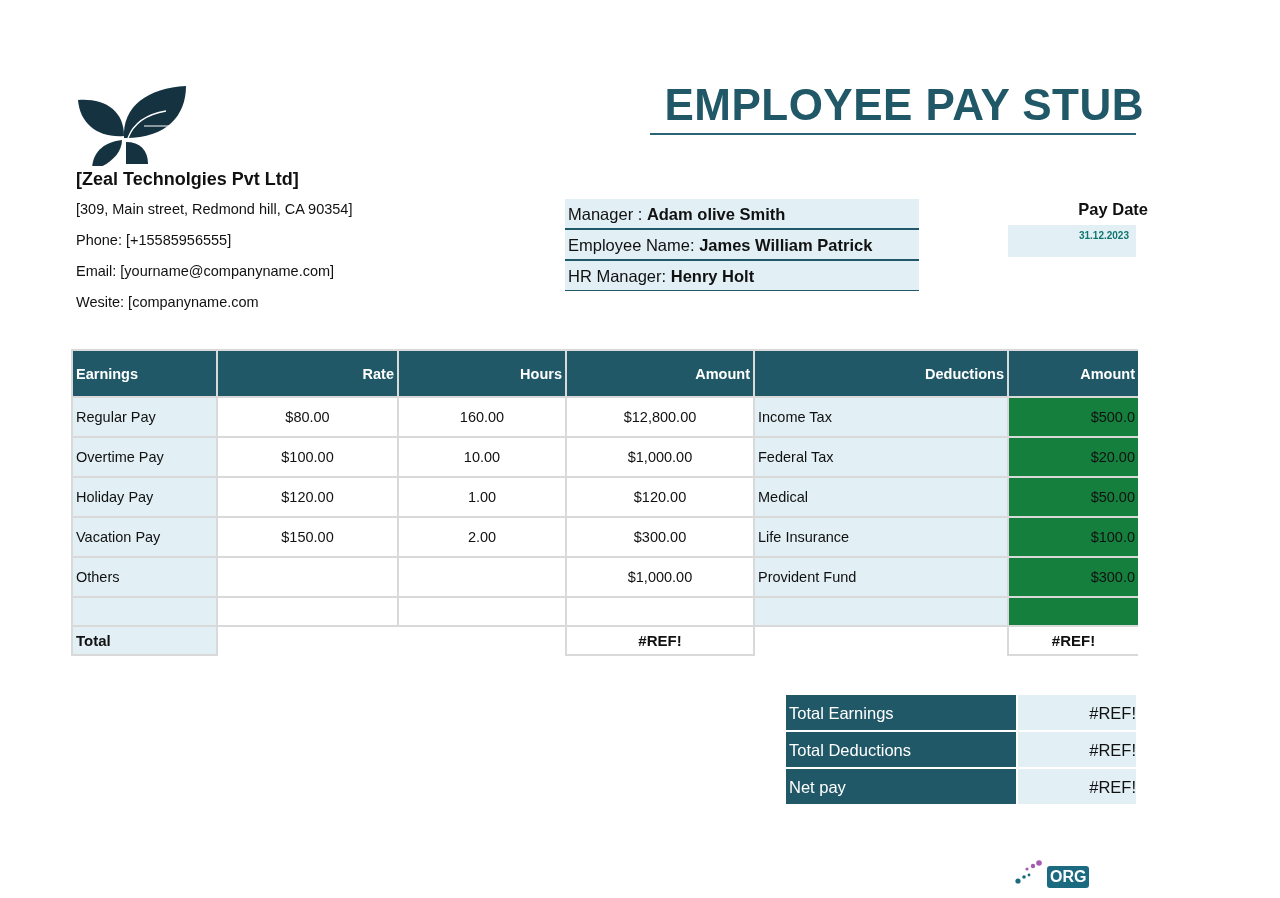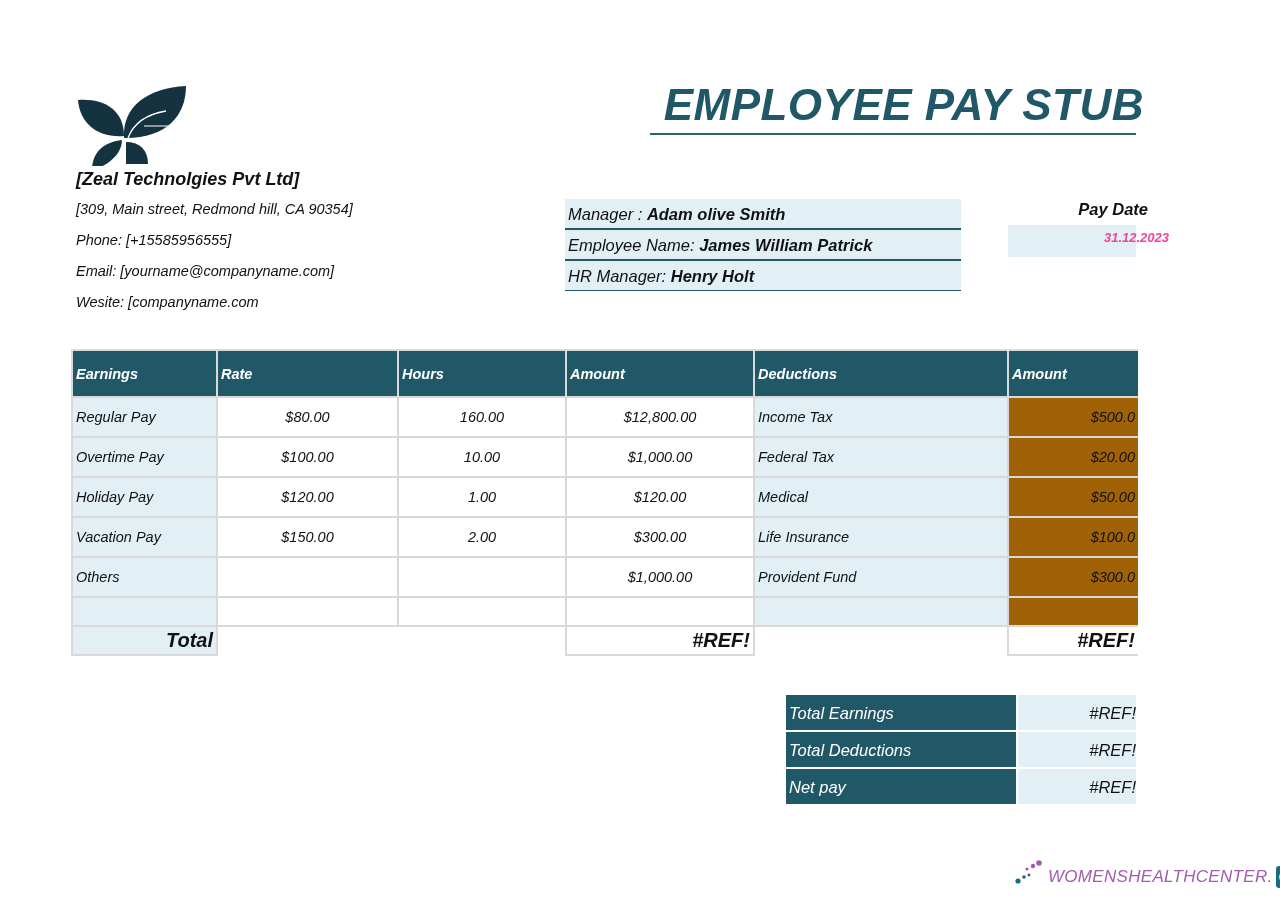--- a/index.html
+++ b/index.html
@@ -1,55 +1,55 @@
 <!DOCTYPE html>
 <html><head>
 <meta charset="utf-8">
 <style>
   html, body { margin:0; padding:0; background:#ffffff; }
   body { width:1280px; height:898px; position:relative; overflow:hidden;
          font-family:"Liberation Sans", sans-serif; color:#111; }
-  .abs { position:absolute;font-style:italic; }
+  .abs { position:absolute; }
 
   
   #logo { left:78px; top:86px; width:110px; height:80px; }
 
   
   #title { left:650px; top:80px; width:494px; text-align:right;
            font-size:44px; font-weight:bold; color:#215867; letter-spacing:0.5px; }
   #title-rule { left:650px; top:133px; width:486px; height:2px; background:#2b6474; }
 
   
   #company-name { left:76px; top:169px; font-size:18px; font-weight:bold;text-align:right; }
   .company-line { left:76px; font-size:14.5px; }
 
   
-  #info-box { left:565px; top:199px; width:396px; }
+  #info-box { left:565px; top:199px; width:354px; }
   .info-row { height:29px; background:#e2f0f6; border-bottom:2px solid #215867;
               font-size:16.5px; line-height:30px; padding-left:3px; white-space:nowrap; }
   .info-row:last-child { border-bottom:1.5px solid #215867; }
   .info-row b { font-weight:bold; }
 
   
   #pay-date-label { left:1008px; top:200px; width:140px; text-align:right;
                     font-size:16.5px; font-weight:bold; }
   #pay-date-box { left:1008px; top:225px; width:128px; height:32px; background:#e2f0f6; }
   #pay-date-value { left:1008px; top:230px; width:121px; text-align:right;
-                    font-size:13px; font-weight:bold; color:#ec4899;padding-left:40px; }
+                    font-size:10px; font-weight:bold; color:#0f766e; }
 
   
   #pay-table { left:71px; top:349px; border-collapse:collapse; table-layout:fixed; }
   #pay-table td, #pay-table th { border:2px solid #d9d9d9; padding:0 3px; font-size:14.5px; height:38px; }
-  #pay-table th { background:#215867; color:#fff; font-weight:bold; height:45px; text-align:left; }
+  #pay-table th { background:#215867; color:#fff; font-weight:bold; height:45px; text-align:right; }
   #pay-table th.left { text-align:left; }
   #pay-table td.lbl { background:#e2f0f6; text-align:left; }
   #pay-table td.c { text-align:center; background:#fff;margin-left:8px; }
-  #pay-table td.r { text-align:right; background:#a16207; }
+  #pay-table td.r { text-align:right; background:#15803d; }
   #pay-table tr.blank td { height:27px; }
-  #pay-table tr.total td { height:27px; font-weight:bold; font-size:20px;text-align:right; }
+  #pay-table tr.total td { height:27px; font-weight:bold; font-size:15px; }
   #pay-table td.noborder { border:none; background:#fff; }
   #pay-table td.noborder-r { border-right:none; }
 
   
   #summary { left:754px; top:695px; width:382px; }
   .sum-row { display:flex; height:35px; margin-bottom:2px; }
   .sum-label { width:251px; background:#215867; color:#fff; font-size:16.5px;
                line-height:36px; padding-left:3px; box-sizing:border-box;margin-left:32px; }
   .sum-value { width:129px; margin-left:2px; background:#e2f0f6; font-size:16.5px;
                line-height:36px; text-align:right; padding-right:0; box-sizing:border-box; }
@@ -198,15 +198,14 @@
 
 <div id="watermark" class="abs">
   <svg width="30" height="30" viewBox="0 0 30 30">
     <circle cx="4" cy="23" r="2.6" fill="#1c6a80"></circle>
     <circle cx="10" cy="19" r="1.8" fill="#1c6a80"></circle>
     <circle cx="15" cy="17" r="1.4" fill="#1c6a80"></circle>
     <circle cx="13" cy="11" r="1.6" fill="#a45bb0"></circle>
     <circle cx="19" cy="8" r="2.2" fill="#a45bb0"></circle>
     <circle cx="25" cy="5" r="2.8" fill="#a45bb0"></circle>
   </svg>
-  <span id="wm-text">WOMENSHEALTHCENTER.</span>
   <span id="wm-org">ORG</span>
 </div>
 
 </body></html>

